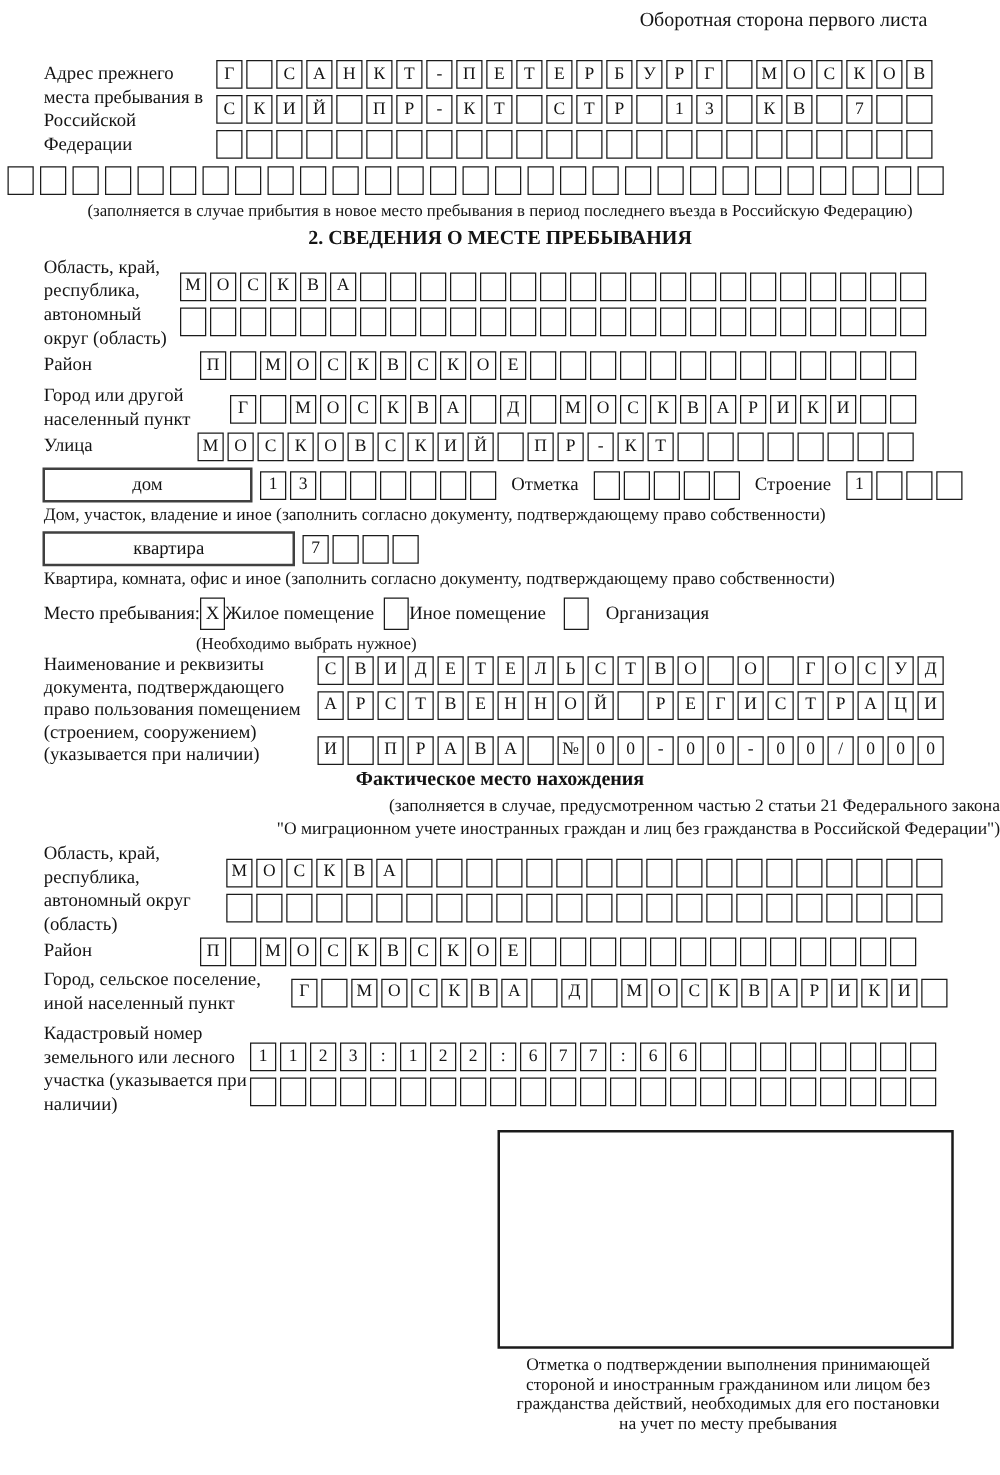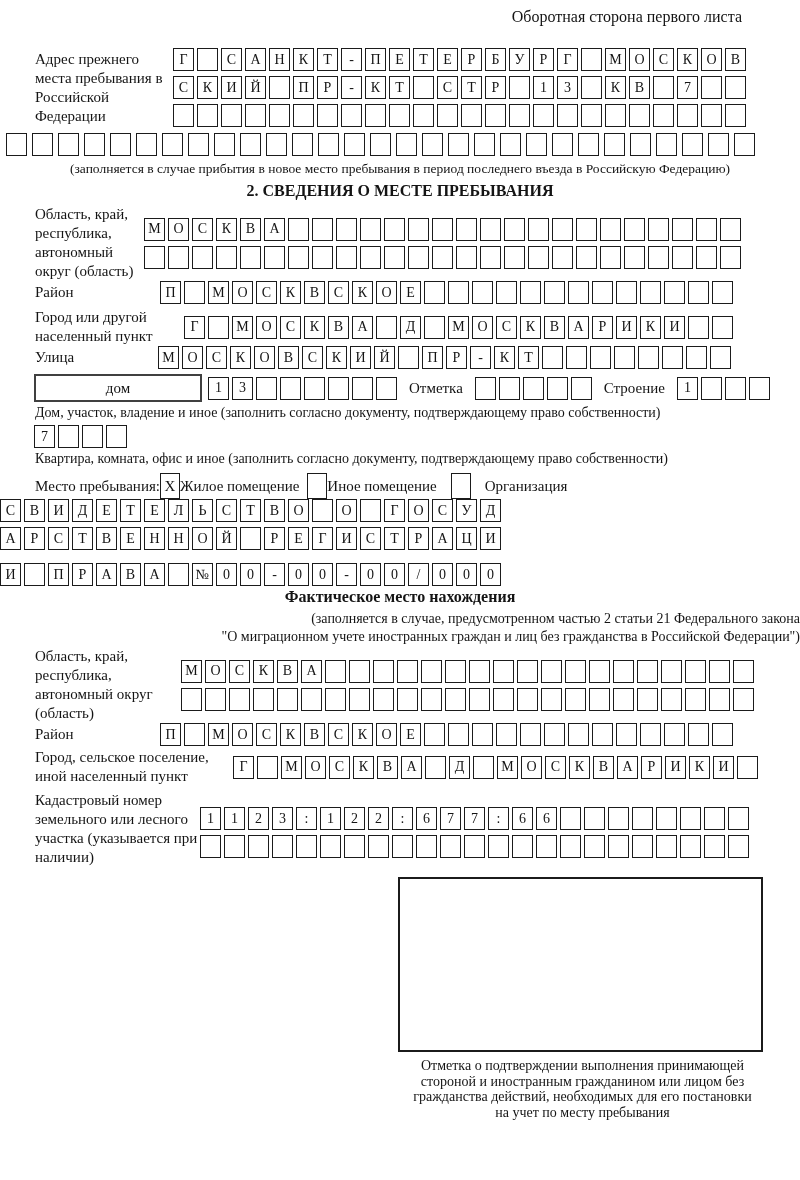--- a/index.html
+++ b/index.html
@@ -334,40 +334,43 @@
     <div class="cellrow">
         <div class="cell">1</div>
         <div class="cell"></div>
         <div class="cell"></div>
         <div class="cell"></div>
       </div>
   </div>
   <div class="caption" style="text-align:left;margin-left:35px;margin-top:3px;font-size:14px;">Дом, участок, владение и иное (заполнить согласно документу, подтверждающему право собственности)</div>
 
   <div class="house-row" style="margin-top:4px;">
+    <div class="widebox aptbox">квартира</div>
     <div class="cellrow">
         <div class="cell">7</div>
         <div class="cell"></div>
         <div class="cell"></div>
         <div class="cell"></div>
       </div>
   </div>
   <div class="caption" style="text-align:left;margin-left:35px;margin-top:3px;font-size:14px;">Квартира, комната, офис и иное (заполнить согласно документу, подтверждающему право собственности)</div>
 
   <div class="stay-row">
     <span>Место пребывания:</span>
     <span class="chk">X</span>
     <span>Жилое помещение</span>
     <span class="chk" style="margin-left:8px;"></span>
     <span>Иное помещение</span>
     <span class="chk" style="margin-left:14px;"></span>
     <span style="margin-left:14px;">Организация</span>
   </div>
+  <div class="caption" style="margin-top:3px;margin-right:310px;">(Необходимо выбрать нужное)</div>
 
   <div class="flexrow mt0">
+    <div class="lbl w219 lbl6">Наименование и реквизиты документа, подтверждающего право пользования помещением (строением, сооружением) (указывается при наличии)</div>
     <div class="doc-rows">
       <div class="cellrow">
           <div class="cell">С</div>
           <div class="cell">В</div>
           <div class="cell">И</div>
           <div class="cell">Д</div>
           <div class="cell">Е</div>
           <div class="cell">Т</div>
           <div class="cell">Е</div>
           <div class="cell">Л</div>

